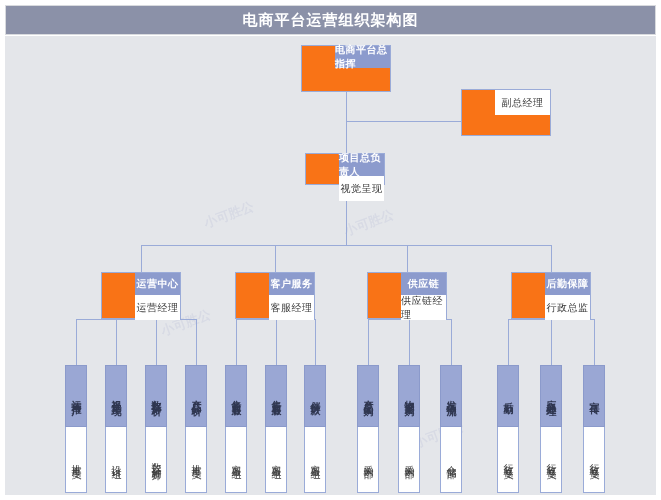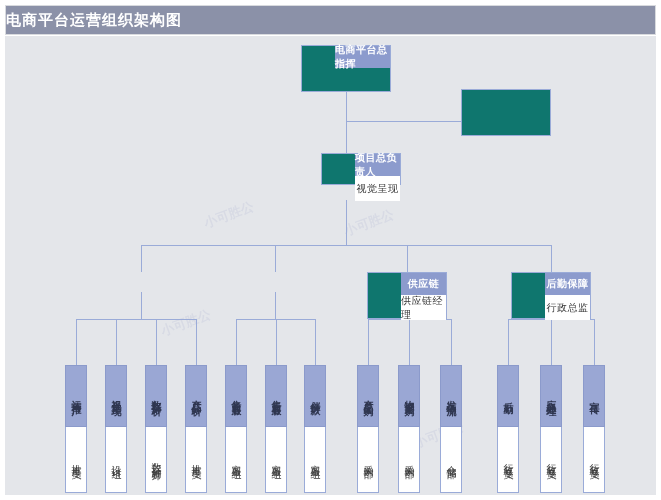--- a/index.html
+++ b/index.html
@@ -15,21 +15,21 @@
     background:#ffffff;
   }
   
   .titlebar{
     position:absolute;
     left:5px;top:5px;
     width:651px;height:30px;
     background:#8b91a8;
     border:1px solid #d8dade;
     box-sizing:border-box;
-    display:flex;align-items:center;
+    display:flex;align-items:center;justify-content:center;
   }
   .titlebar .txt{
     color:#ffffff;
     font-size:15px;
     font-weight:bold;
     letter-spacing:1px;
   }
   
   .canvas{
     position:absolute;
@@ -51,21 +51,21 @@
   }
   
   .ln{position:absolute;background:#9aabd8;}
   .lnv{width:1px;}
   .lnh{height:1px;}
   
   .node{
     position:absolute;
     box-sizing:border-box;
     border:1px solid #9aabd8;
-    background:#0f766e;
+    background:#f97316;
     padding-left:33px;
   }
   .node .hd{
     background:#8c9bcd;
     color:#ffffff;
     font-size:10px;
     font-weight:bold;
     height:21px;
     display:flex;align-items:center;justify-content:center;
     border-bottom:1px solid #8c9bcd;
@@ -160,27 +160,36 @@
     <div class="ln lnh" style="left:503px;top:283px;width:86px;"></div>
     <div class="ln lnv" style="left:503px;top:283px;height:46px;"></div>
     <div class="ln lnv" style="left:546px;top:283px;height:46px;"></div>
     <div class="ln lnv" style="left:589px;top:283px;height:46px;"></div>
 
     <div class="node" style="left:296px;top:9px;width:90px;height:47px;">
       <div class="hd">电商平台总指挥</div>
     </div>
 
     <div class="node" style="left:456px;top:53px;width:90px;height:47px;">
-    </div>
-
-    <div class="node" style="left:316px;top:117px;width:80px;height:32px;">
+      <div class="bd">副总经理</div>
+    </div>
+
+    <div class="node" style="left:300px;top:117px;width:80px;height:32px;">
       <div class="hd">项目总负责人</div>
       <div class="bd">视觉呈现</div>
     </div>
 
+    <div class="node" style="left:96px;top:236px;width:80px;height:47px;">
+      <div class="hd">运营中心</div>
+      <div class="bd">运营经理</div>
+    </div>
+    <div class="node" style="left:230px;top:236px;width:80px;height:47px;">
+      <div class="hd">客户服务</div>
+      <div class="bd">客服经理</div>
+    </div>
     <div class="node" style="left:362px;top:236px;width:80px;height:47px;">
       <div class="hd">供应链</div>
       <div class="bd">供应链经理</div>
     </div>
     <div class="node" style="left:506px;top:236px;width:80px;height:47px;">
       <div class="hd">后勤保障</div>
       <div class="bd">行政总监</div>
     </div>
 
     <div class="vnode" style="left:60px;top:329px;width:22px;">

